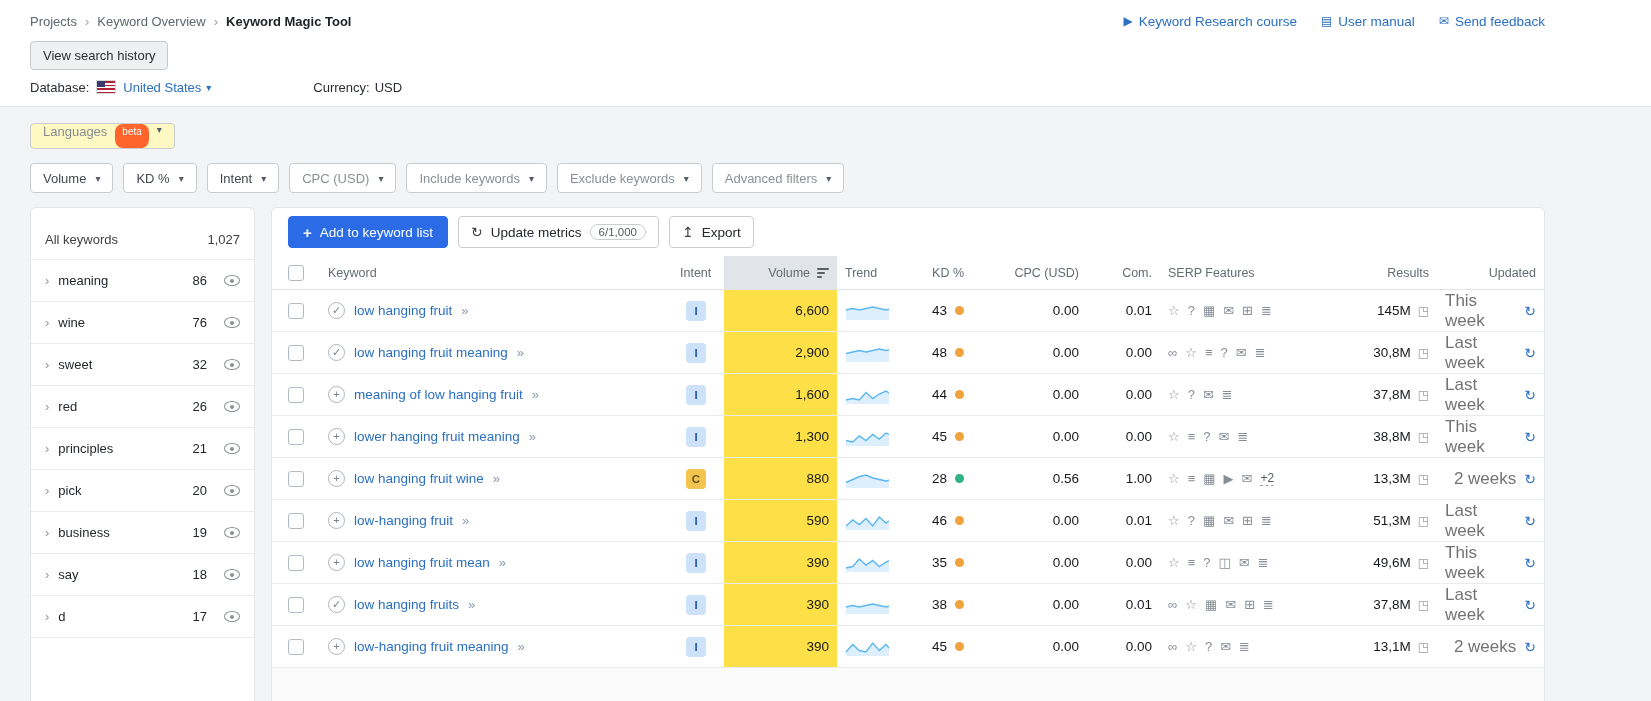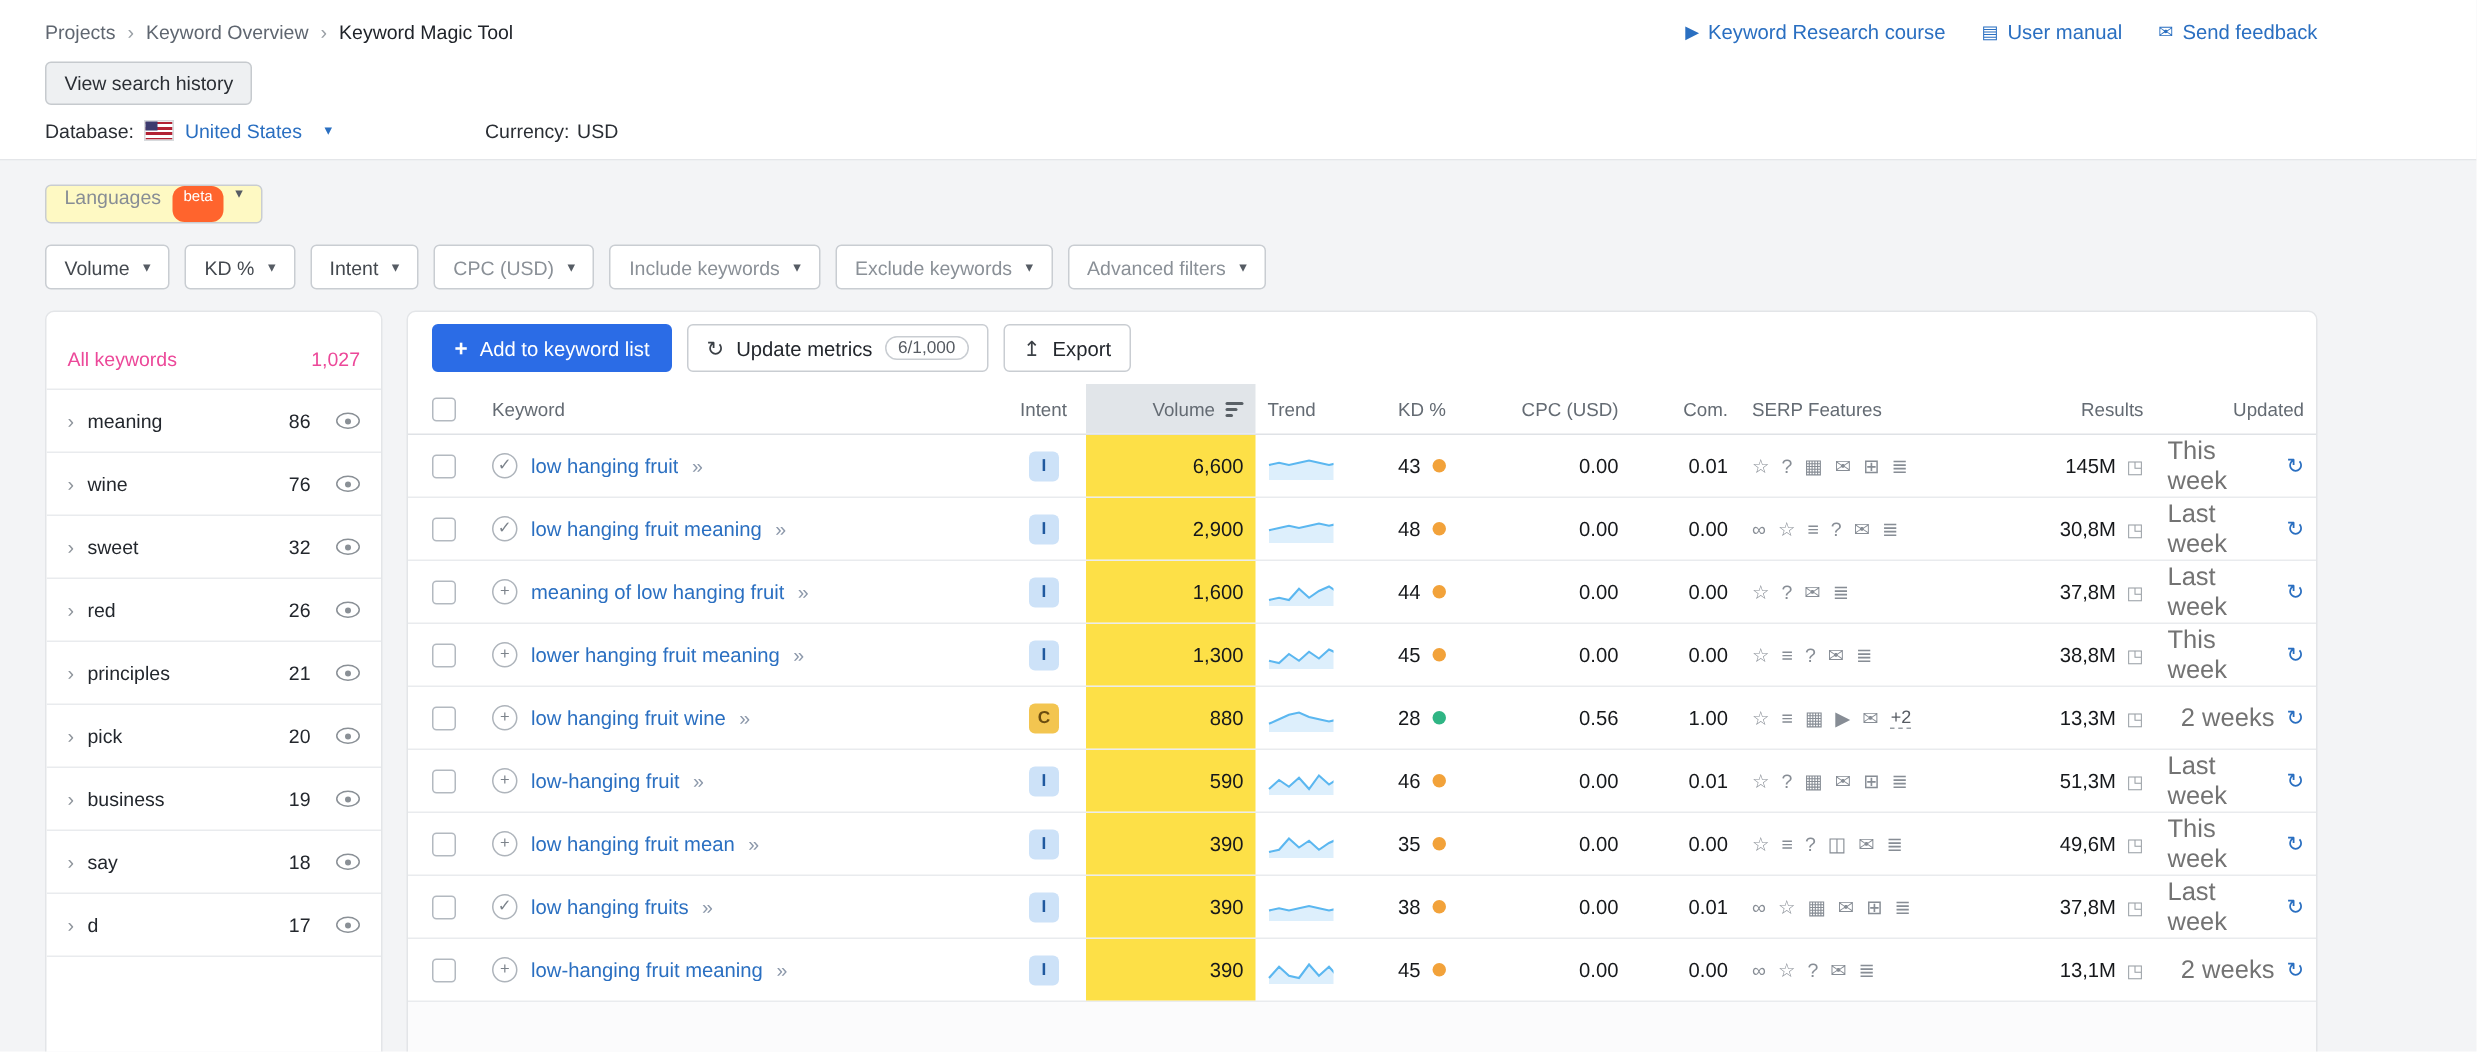--- a/index.html
+++ b/index.html
@@ -7,33 +7,33 @@
   body{font-family:"Liberation Sans","DejaVu Sans",sans-serif;background:var(--page-bg);color:var(--text);font-size:13px}
   button{font-family:inherit;cursor:pointer}
   a{cursor:pointer;text-decoration:none}
   .container{width:1515px;margin-left:30px}
 
   
   .topbar{background:#fff;border-bottom:1px solid #e4e6e9;padding:10px 0}
   .bc-row{display:flex;justify-content:space-between;align-items:center;height:22px}
   .breadcrumb{display:flex;gap:8px;align-items:center;color:var(--muted)}
   .bc-item{color:#5f6670}
-  .bc-item.current{color:#20242a;font-weight:normal}
+  .bc-item.current{color:#20242a;font-weight:bold}
   .bc-sep{color:#9aa0a6}
   .top-links{display:flex;gap:24px}
   .top-link{color:var(--link);display:flex;align-items:center;gap:6px;font-size:13.5px}
   .tl-icon{font-size:12px}
   .title-row{display:flex;justify-content:space-between;align-items:center;margin-top:8px;height:30px}
   h1{font-size:21px;font-weight:bold;color:#16181b}
   h1 .query{font-weight:normal;color:#40444b;margin-left:7px}
   .btn-gray{background:#eef0f2;border:1px solid #c6cace;border-radius:4px;padding:6px 12px;font-size:13px;color:#2a2e34}
   .db-row{display:flex;align-items:center;margin-top:8px;font-size:13px;color:#2a2e34;gap:6px;height:18px}
   .us-flag{display:inline-block;width:18px;height:12px;position:relative;background:repeating-linear-gradient(180deg,#b22234 0 1.8px,#fff 1.8px 3.6px);outline:1px solid #d7dadd;margin:0 2px}
   .us-flag::after{content:"";position:absolute;left:0;top:0;width:8px;height:6px;background:#3c3b6e}
-  .db-link{color:var(--link);display:flex;gap:15px;align-items:center}
+  .db-link{color:var(--link);display:flex;gap:5px;align-items:center}
   .chev{color:#565c64;font-size:10px}
   .db-link .chev{color:var(--link)}
   .currency{margin-left:96px;display:flex;gap:5px}
 
   
   .tabs-row{display:flex;margin-top:16px;gap:14px;align-items:center}
   .tab-groups{display:flex;gap:12px}
   .tab-group{display:flex}
   .tab{background:#fff;border:1px solid var(--chip-border);padding:0 14px;height:30px;font-size:13px;color:#23272d;margin-left:-1px}
   .tab:first-child{border-radius:4px 0 0 4px;margin-left:0}
@@ -46,21 +46,21 @@
   .filter-chip.muted{color:#8a9097}
 
   
   .panels{display:flex;gap:16px;margin-top:14px;align-items:flex-start}
   .sidebar{width:225px;background:#fff;border:1px solid var(--card-border);border-radius:6px;padding-top:12px;height:560px;overflow:hidden}
   .toggle{display:flex;margin:0 12px 12px}
   .toggle button{flex:1;height:30px;background:#fff;border:1px solid var(--chip-border);font-size:13px;color:#23272d}
   .toggle button:first-child{border-radius:4px 0 0 4px}
   .toggle button:last-child{border-radius:0 4px 4px 0;margin-left:-1px}
   .toggle button.selected{border-color:var(--selected-border);background:var(--selected-bg);position:relative;z-index:1}
-  .side-head{display:flex;justify-content:space-between;align-items:center;padding:0 14px;height:40px;border-bottom:1px solid var(--row-border);font-size:13px;color:#ec4899;cursor:pointer}
+  .side-head{display:flex;justify-content:space-between;align-items:center;padding:0 14px;height:40px;border-bottom:1px solid var(--row-border);font-size:13px;color:#404040;cursor:pointer}
   .side-row{display:flex;align-items:center;gap:9px;padding:0 14px;height:42px;border-bottom:1px solid var(--row-border);cursor:pointer}
   .chev-r{color:#8f959c;font-size:13px}
   .g-label{color:#23272d}
   .g-count{margin-left:auto;color:#23272d;margin-right:8px}
   .eye{width:16px;height:11px;border:1.5px solid #8a9096;border-radius:50%;position:relative;display:inline-block;cursor:pointer}
   .eye::after{content:"";position:absolute;left:50%;top:50%;width:4px;height:4px;border-radius:50%;background:#8a9096;transform:translate(-50%,-50%)}
 
   
   .main-card{width:1274px;background:#fff;border:1px solid var(--card-border);border-radius:6px;overflow:hidden}
   .summary-bar{display:flex;justify-content:space-between;align-items:center;padding:8px 16px}

